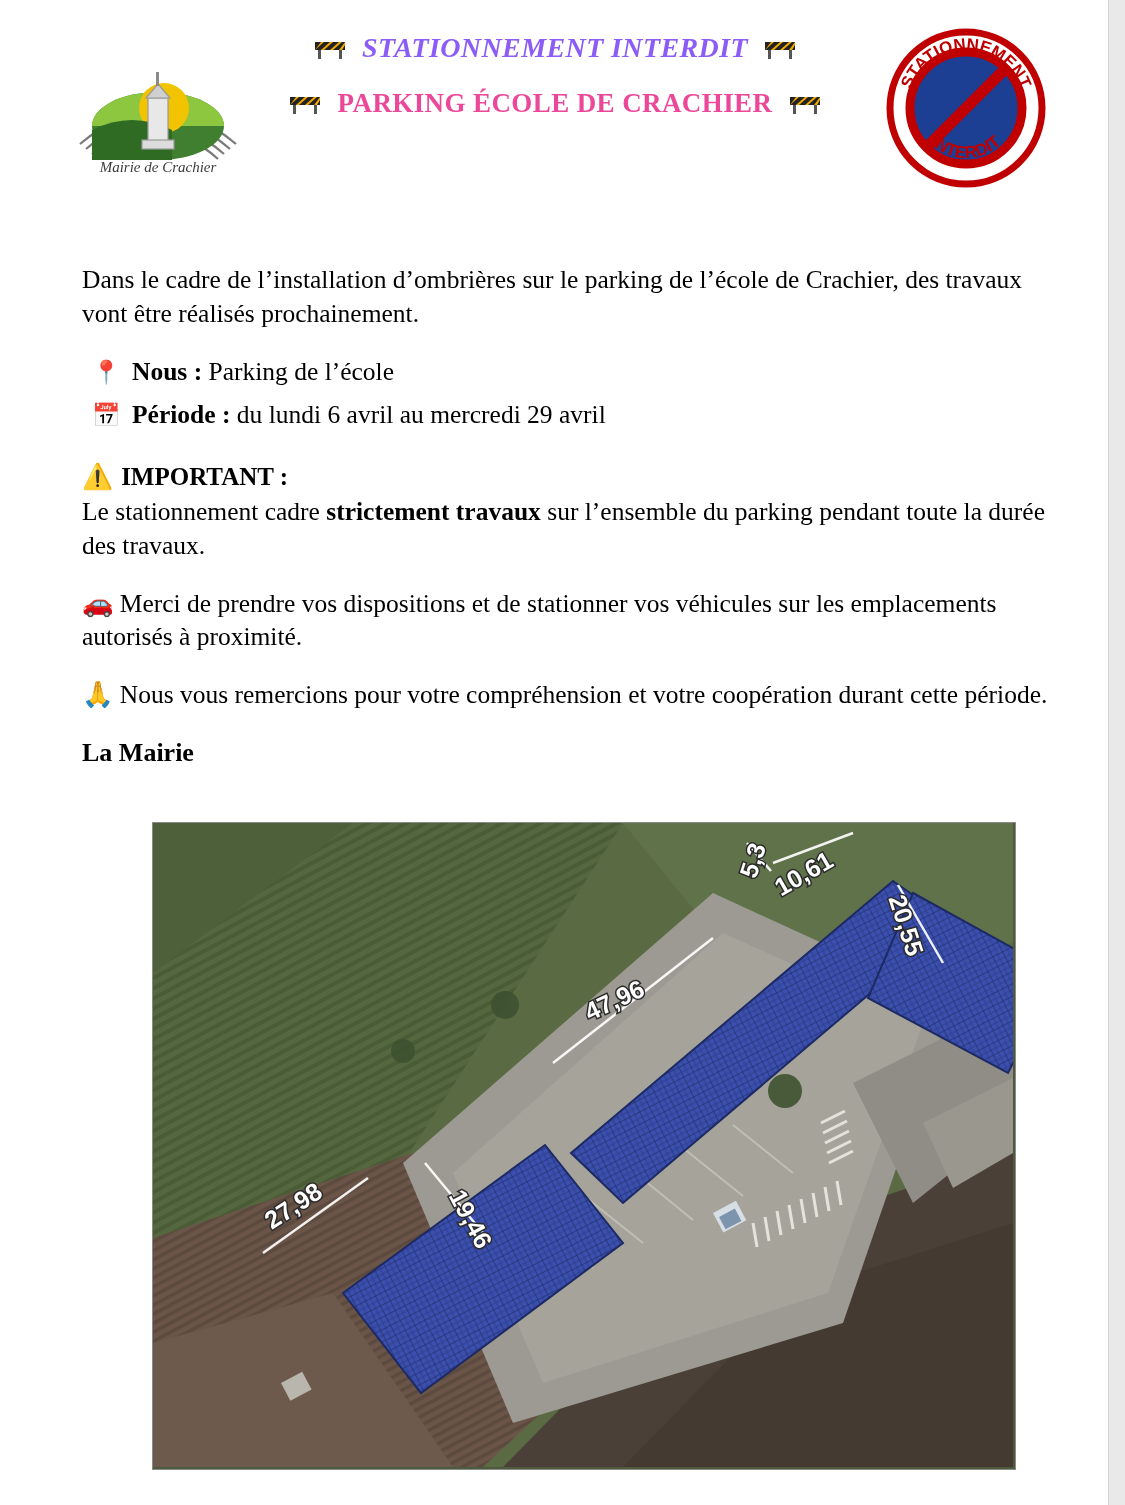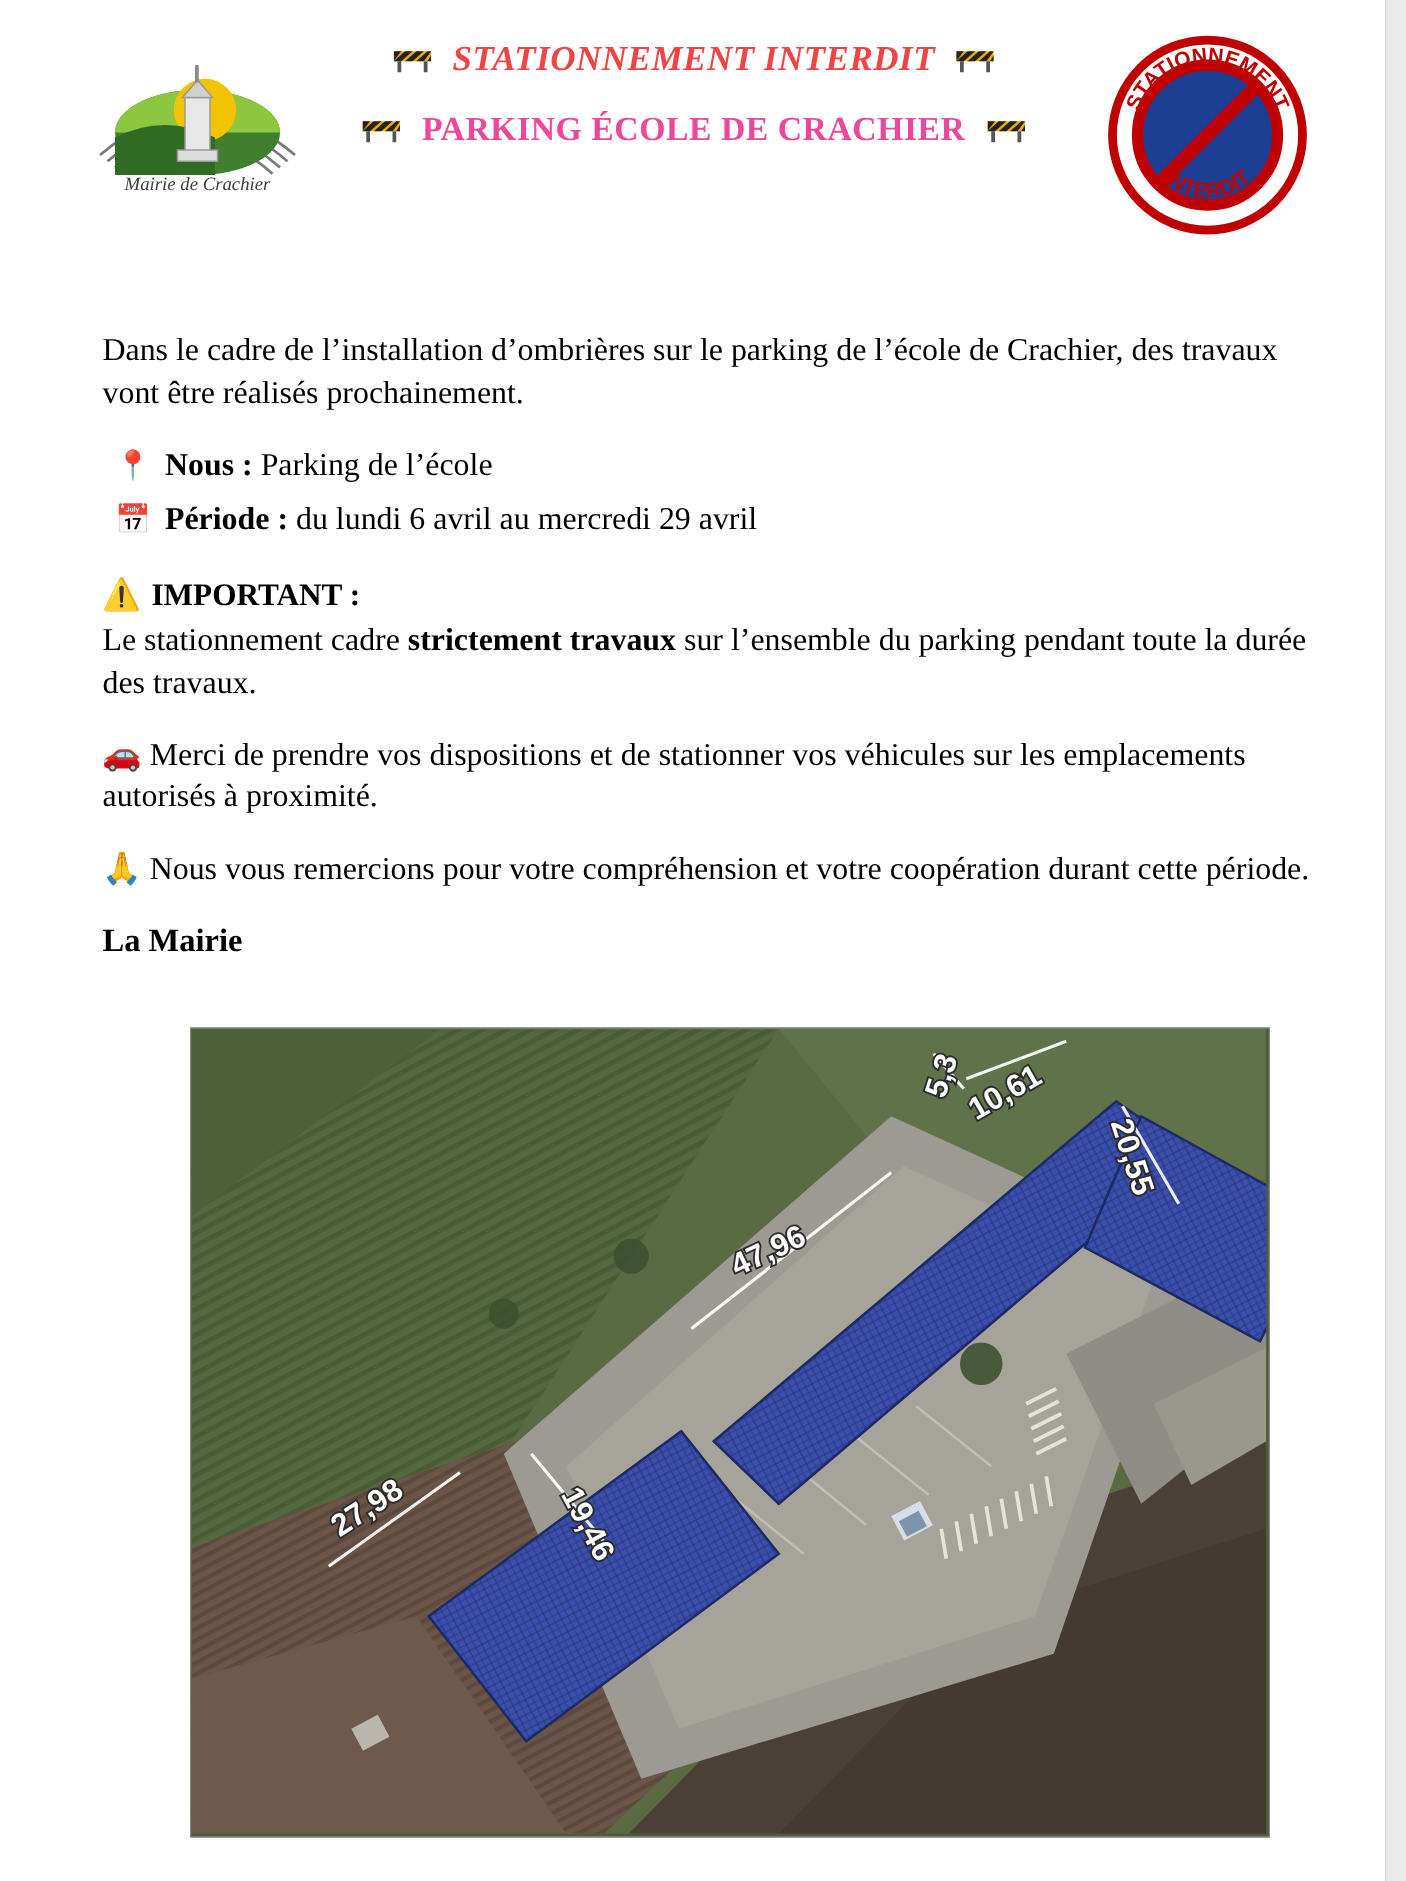--- a/index.html
+++ b/index.html
@@ -38,40 +38,40 @@
 
   
   .header {
     position: relative;
     height: 200px;
   }
 
   .logo {
     position: absolute;
     left: 72px;
-    top: 28px;
+    top: 48px;
     width: 172px;
     height: 130px;
     text-align: right;
   }
   .logo svg { display: block; }
 
   .titles {
     position: absolute;
     left: 250px;
     top: 32px;
     width: 610px;
     text-align: center;
   }
   .title-line {
     font-weight: bold;
     letter-spacing: 0.4px;
   }
   .title-1 {
-    color: #ef4444;
+    color: #8b5cf6;
     font-size: 28px;
     font-style: italic;
     margin-bottom: 22px;
     white-space: nowrap;
   }
   .title-2 {
     color: #ec4899;
     font-size: 27px;
     white-space: nowrap;
   }

